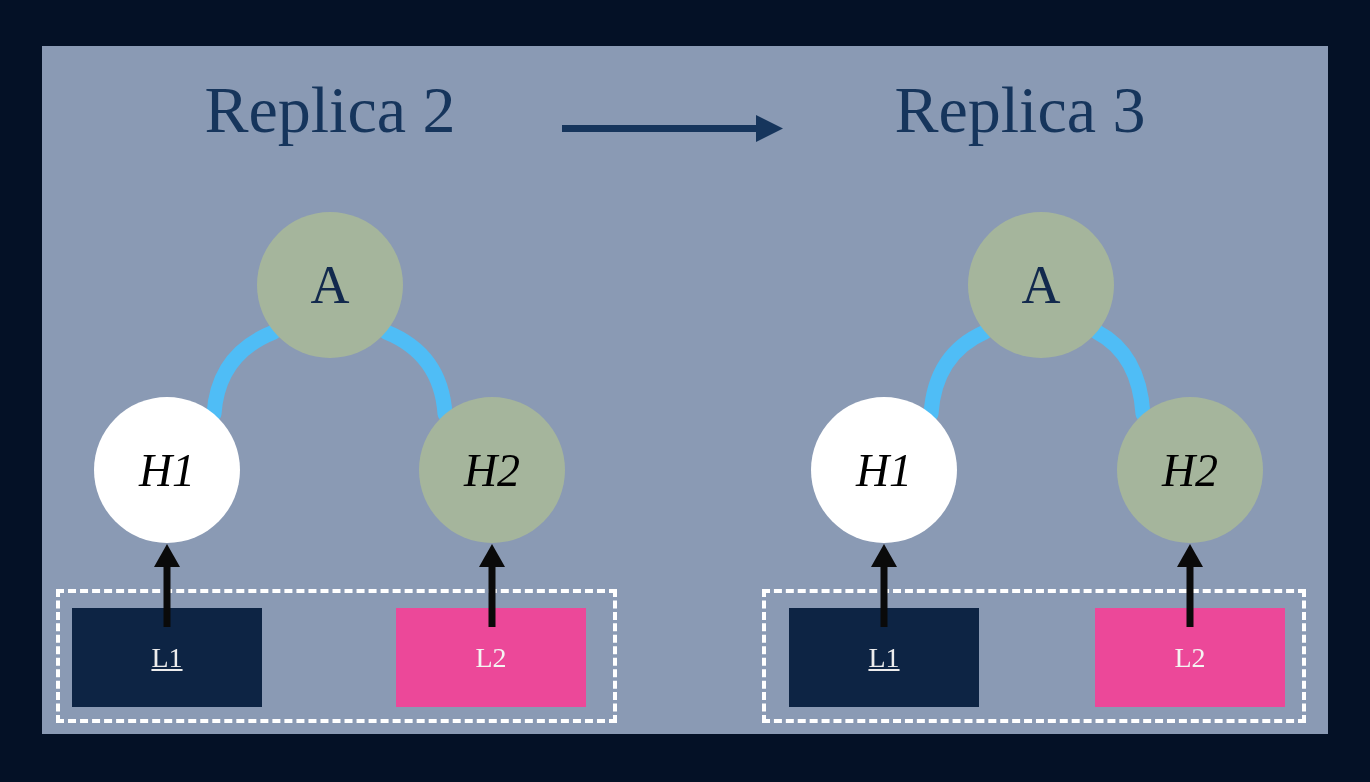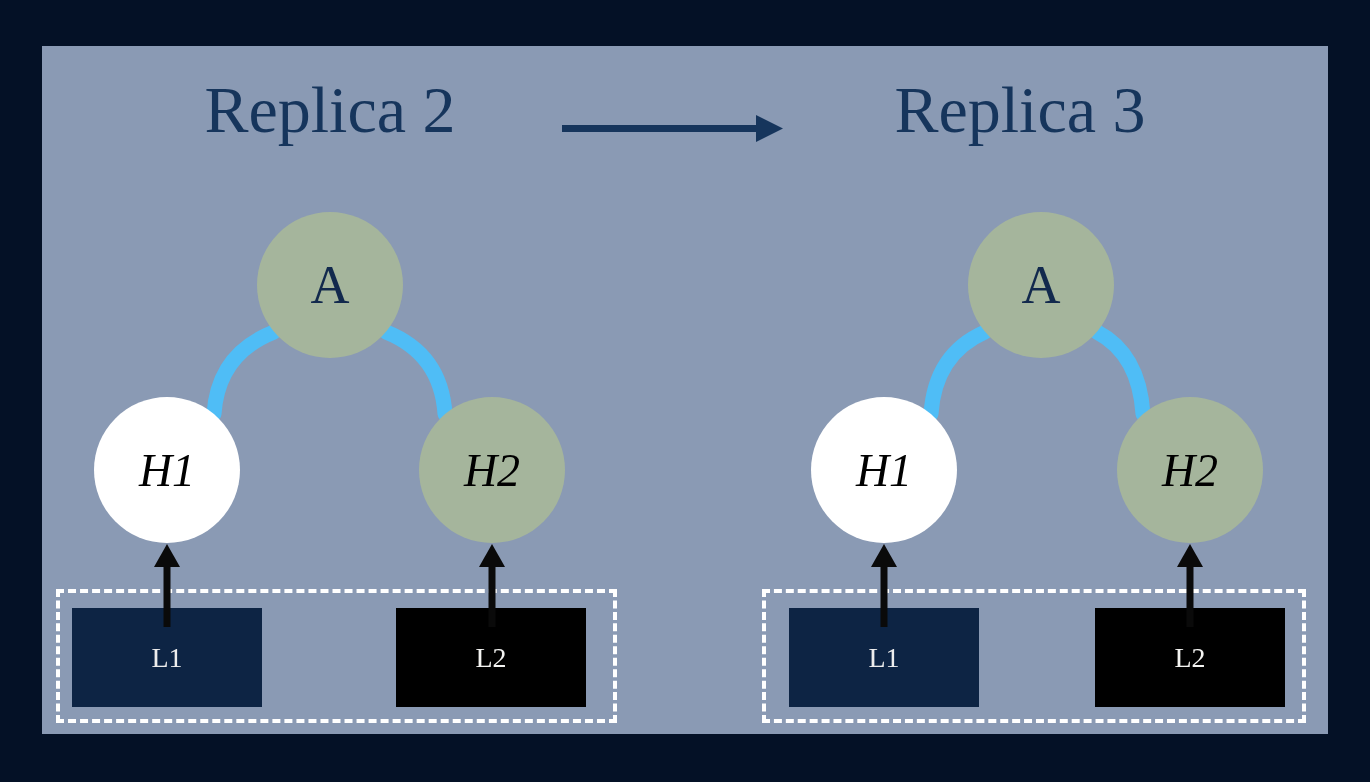--- a/index.html
+++ b/index.html
@@ -27,22 +27,22 @@
   .node .hash-label{font-size:46px;font-style:italic;color:#000000;}
   .dashed-box{
     position:absolute;top:589px;height:134px;z-index:1;
     border:4px dashed #FFFFFF;box-sizing:border-box;
   }
   .leaf{
     position:absolute;top:608px;width:190px;height:99px;z-index:2;
     display:flex;align-items:center;justify-content:center;
     font-size:28px;color:#EDEDED;
   }
-  .leaf.navy{background:#0D2444;}
-  .leaf.green{background:#000000;color:#F4F4F2;}
+  .leaf.navy{background:#0D2444;text-decoration:underline;}
+  .leaf.green{background:#ec4899;color:#F4F4F2;}
 </style>
 </head>
 <body>
 
 <div class="stage">
   <div class="panel"></div>
 
   <svg class="overlay" viewBox="0 0 1370 782">
 
     <path d="M 274 332 Q 218 354 214 414" stroke="#4FBDF6" stroke-width="15" fill="none" stroke-linecap="round"></path>

